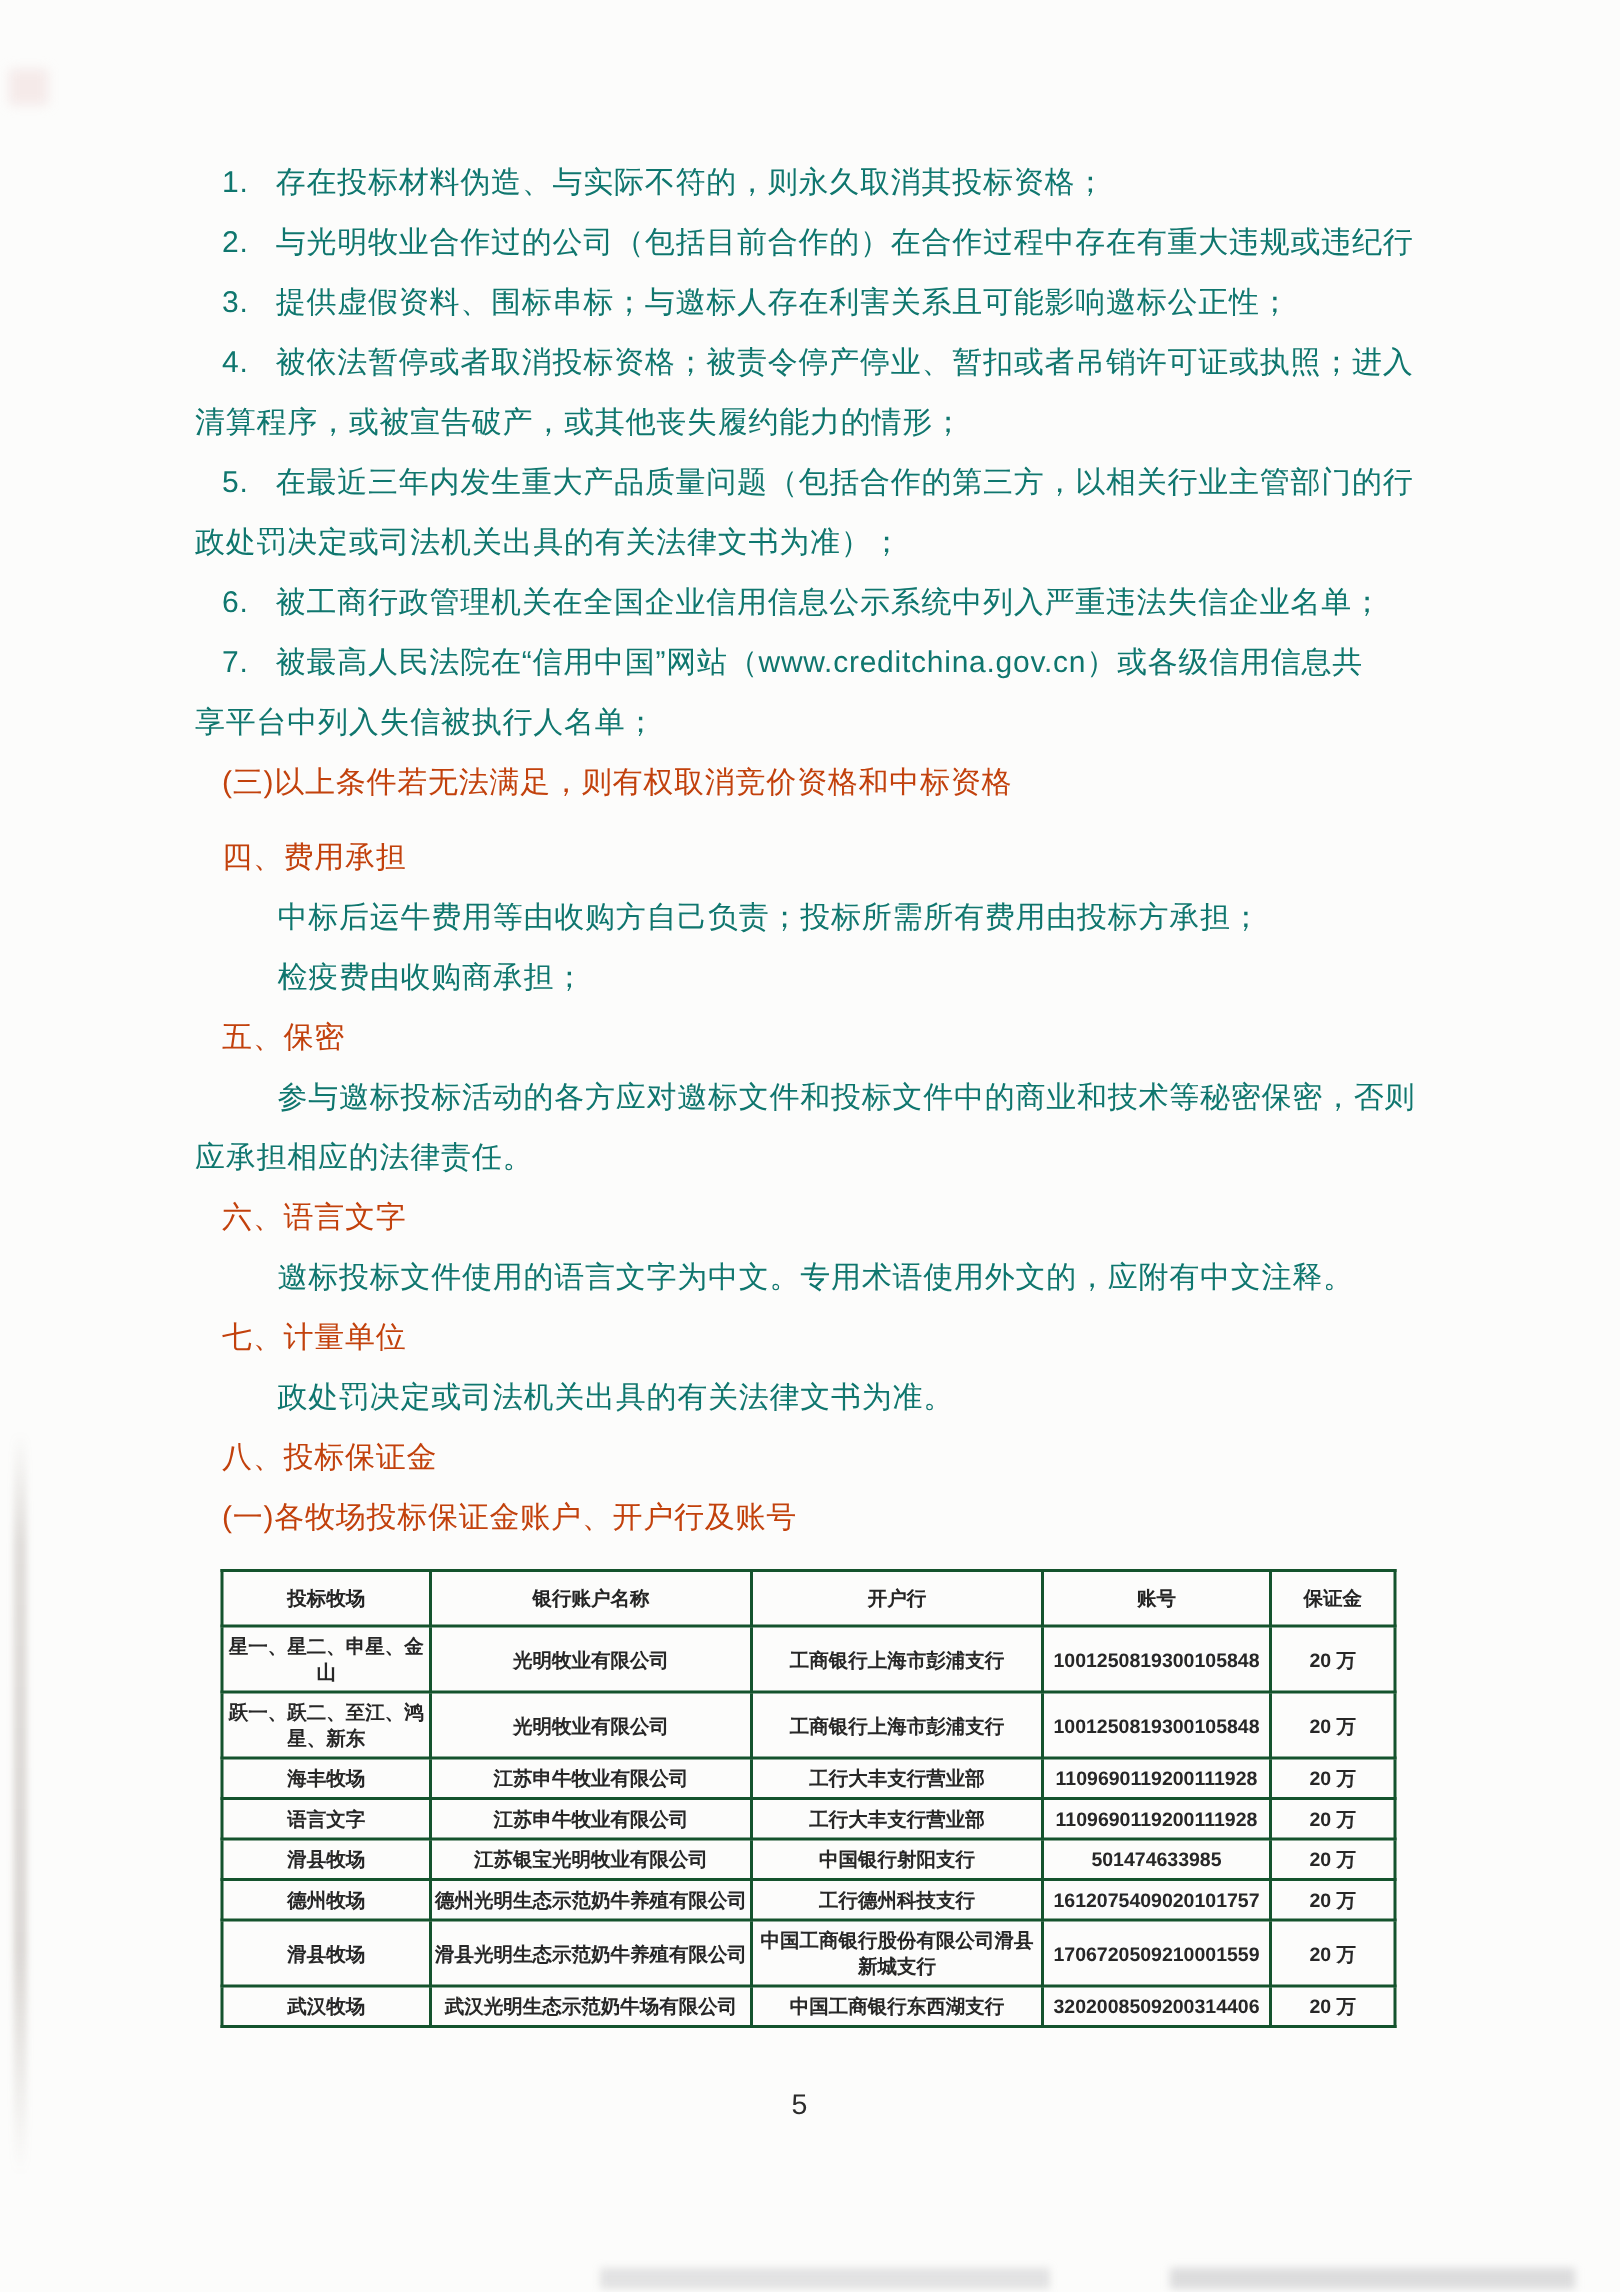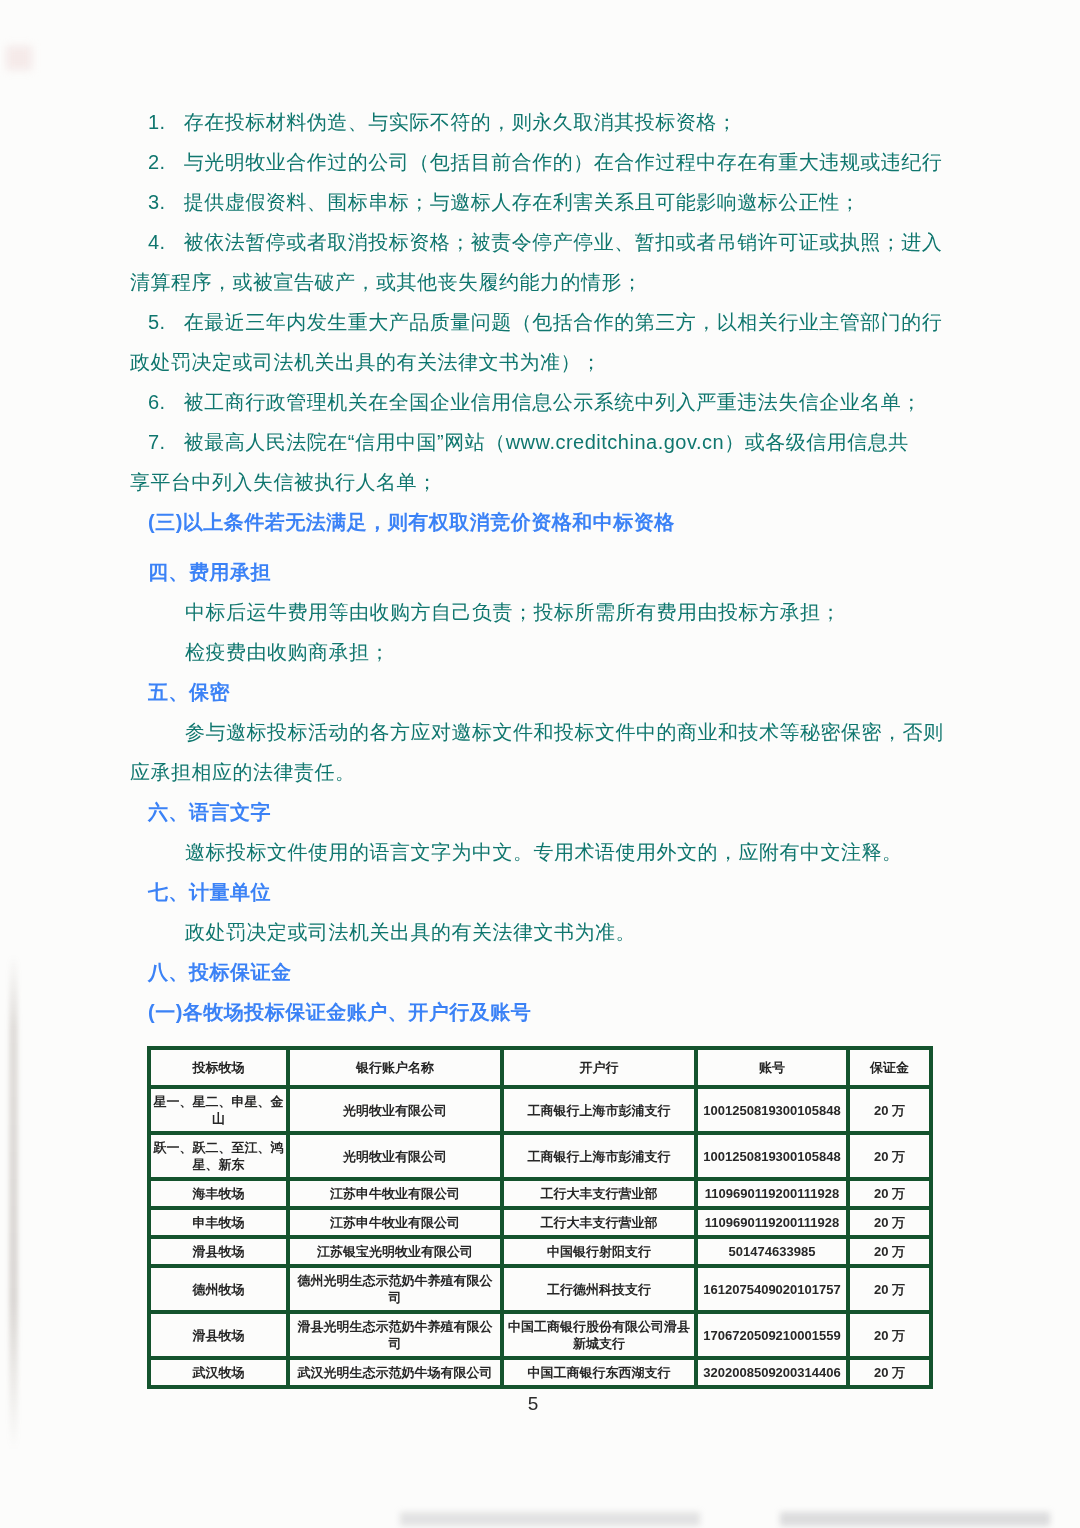--- a/index.html
+++ b/index.html
@@ -22,32 +22,32 @@
   .ln {
     font-size: 20px;
     line-height: 40px;
     letter-spacing: 0.5px;
     white-space: pre;
     color: #0f766e;
   }
   .ind-item { padding-left: 18px; }   
   .ind-cont { padding-left: 0; }      
   .ind-para { padding-left: 55px; }   
-  .bold { font-weight: 700; color: #3b82f6; }
+  .bold { font-weight: 400; color: #c2410c; }
   .mt { margin-top: 10px; }
 
   table.deposit {
     margin-left: 17px;
     margin-top: 14px;
     width: 782px;
     border-collapse: collapse;
     table-layout: fixed;
   }
   table.deposit th, table.deposit td {
-    border: 4px solid #14532d;
+    border: 2px solid #14532d;
     text-align: center;
     vertical-align: middle;
     font-size: 13px;
     line-height: 17px;
     letter-spacing: 0;
     word-break: break-all;
   }
   table.deposit th {
     font-weight: 700;
     padding: 9px 2px;
@@ -156,21 +156,21 @@
             <td>20 万</td>
           </tr>
           <tr>
             <td>海丰牧场</td>
             <td>江苏申牛牧业有限公司</td>
             <td>工行大丰支行营业部</td>
             <td>1109690119200111928</td>
             <td>20 万</td>
           </tr>
           <tr>
-            <td>申丰牧场</td>
+            <td>语言文字</td>
             <td>江苏申牛牧业有限公司</td>
             <td>工行大丰支行营业部</td>
             <td>1109690119200111928</td>
             <td>20 万</td>
           </tr>
           <tr>
             <td>滑县牧场</td>
             <td>江苏银宝光明牧业有限公司</td>
             <td>中国银行射阳支行</td>
             <td>501474633985</td>

